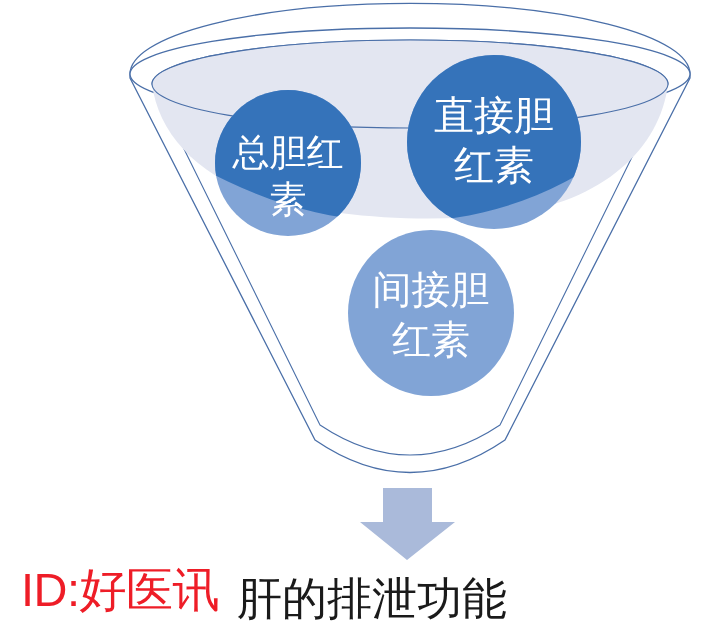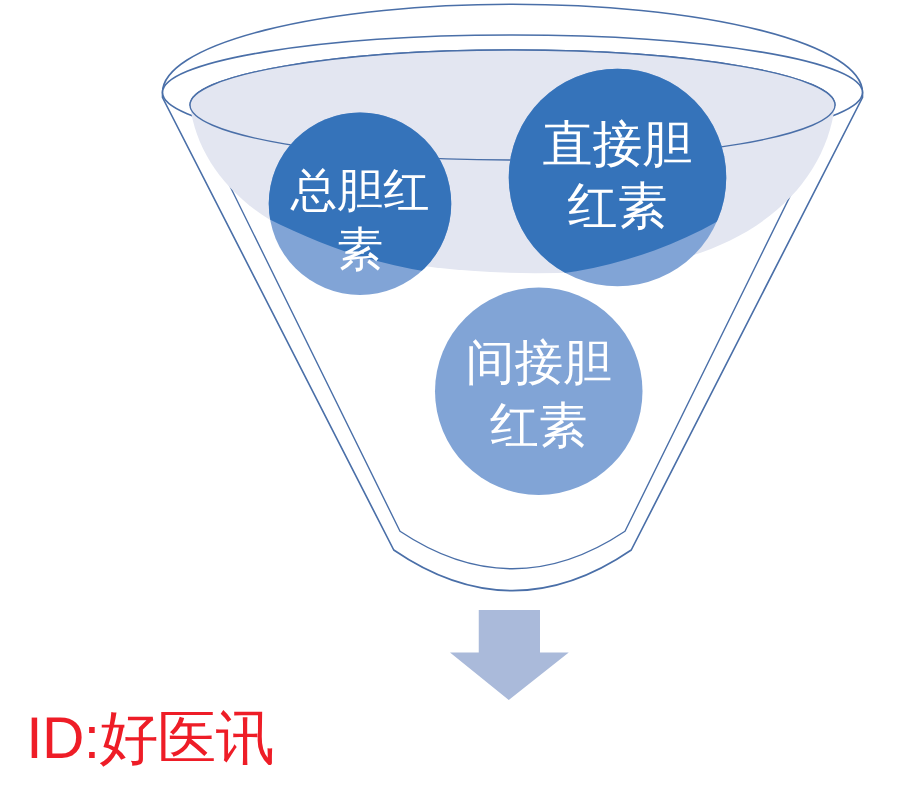--- a/index.html
+++ b/index.html
@@ -165,15 +165,16 @@
                L 455,522
                L 407,560
                L 360,522
                L 383,522
                Z" fill="#aabada"></path>
     </g>
   </svg>
 
   <div class="caption-row">
     <span class="watermark-text">ID:好医讯</span>
+    <span class="caption-text">肝的排泄功能</span>
   </div>
 
 </div>
 
 </body></html>

